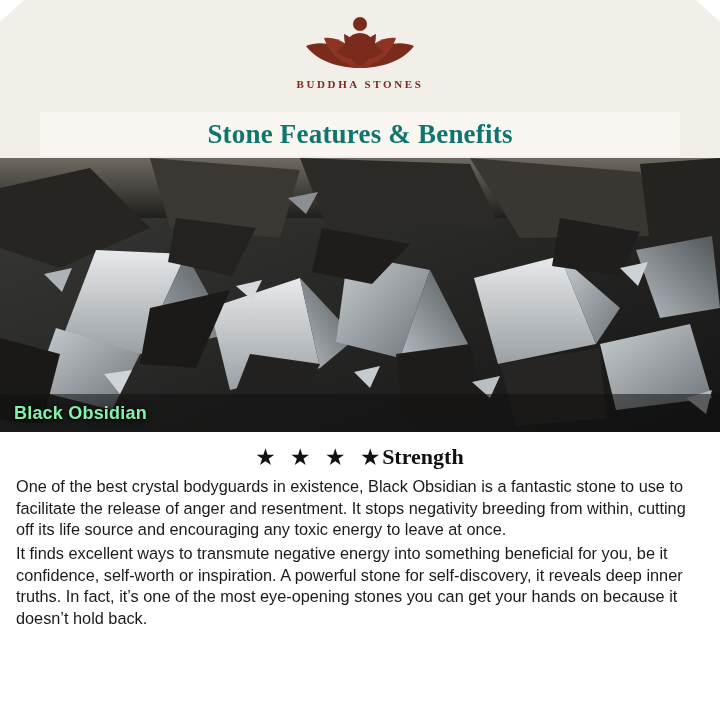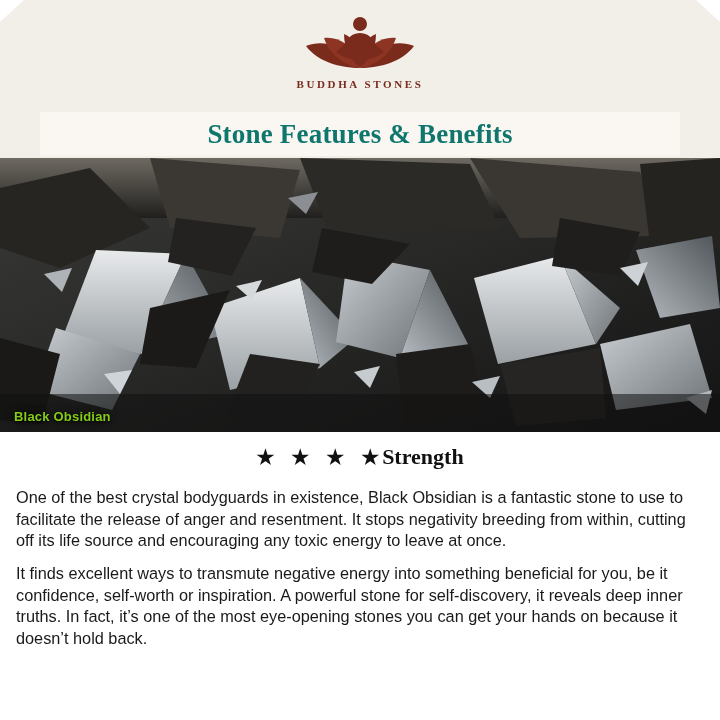--- a/index.html
+++ b/index.html
@@ -100,22 +100,22 @@
     position: absolute;
     inset: 0;
     width: 100%;
     height: 100%;
     display: block;
   }
   .hero-label {
     position: absolute;
     left: 14px;
     bottom: 8px;
-    color: #84cc16;
-    font-size: 13px;
+    color: #86efac;
+    font-size: 18px;
     font-weight: bold;
     font-family: "Liberation Sans", sans-serif;
     text-shadow: 0 1px 3px rgba(0,0,0,0.85), 0 0 8px rgba(0,0,0,0.6);
     letter-spacing: 0.2px;
   }
 
   
   .body-block {
     position: relative;
     width: 720px;
@@ -148,21 +148,21 @@
     line-height: 1;
   }
   .paragraphs {
     padding: 4px 12px 0 16px;
   }
   .para {
     font-family: "Liberation Sans", sans-serif;
     font-size: 16.3px;
     line-height: 1.33;
     color: #1a1a1a;
-    margin: 11px 0 2px 0;
+    margin: 0 0 2px 0;
     text-align: left;
   }
 </style>
 </head>
 <body>
 
 <div class="page">
 
   <div class="header">
     <div class="header-corner-left"></div>

